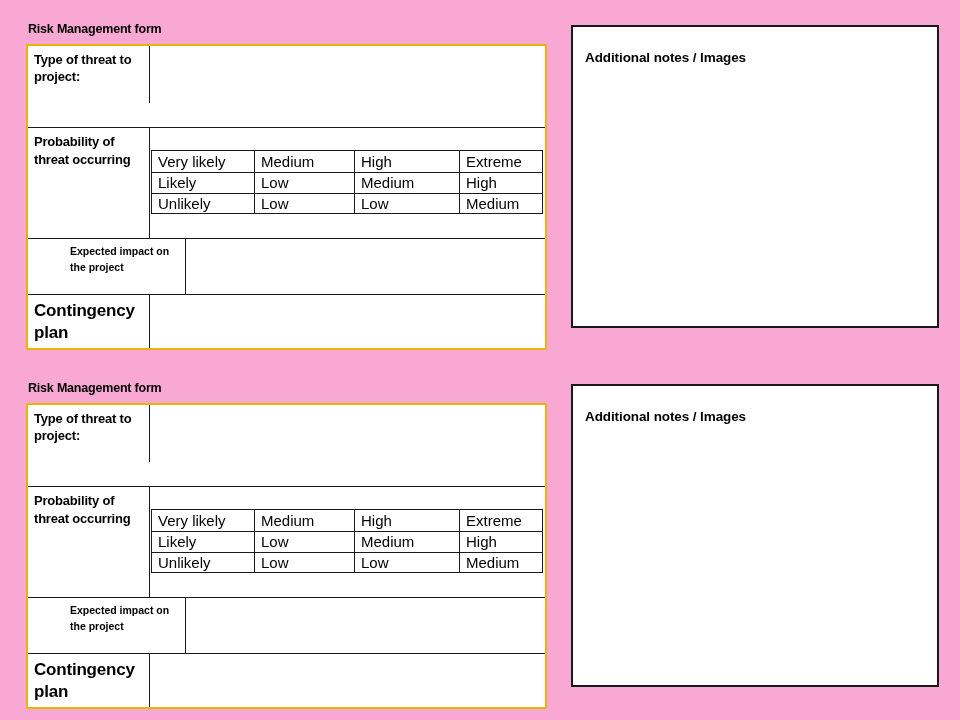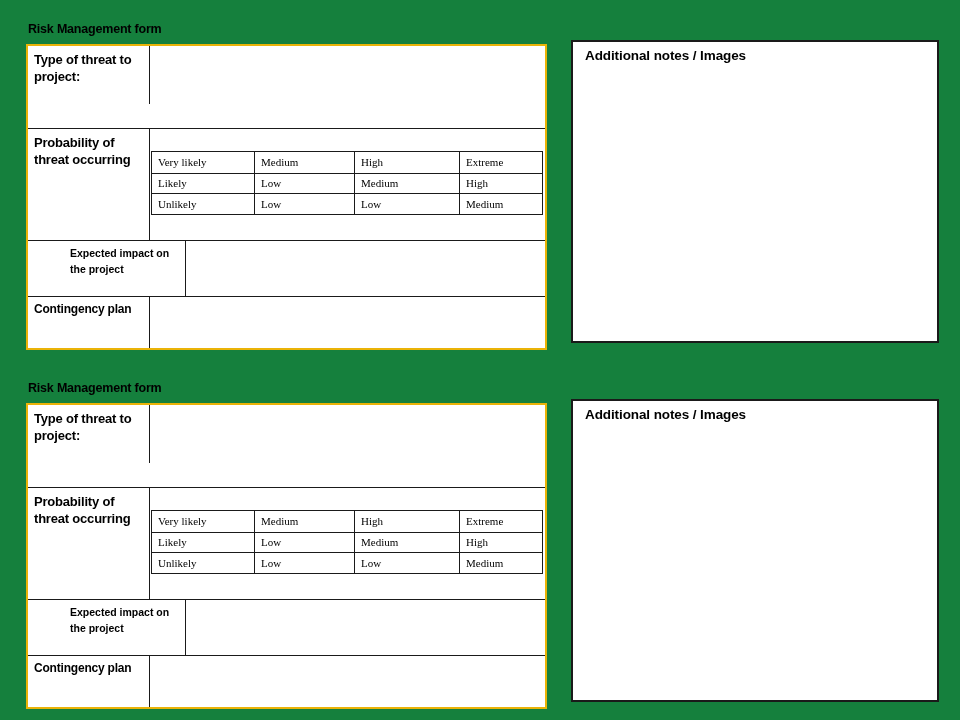--- a/index.html
+++ b/index.html
@@ -6,21 +6,21 @@
     margin: 0;
     padding: 0;
     background: #ffffff;
     font-family: "Liberation Sans", sans-serif;
     color: #000000;
   }
   #page {
     position: relative;
     width: 960px;
     height: 720px;
-    background: #15803d;
+    background: #f9a8d4;
     overflow: hidden;
   }
   .form-section {
     position: absolute;
     left: 0;
     width: 960px;
     height: 330px;
   }
   .form-title {
     position: absolute;
@@ -56,21 +56,21 @@
   .trow.r4 { flex: 1; }
   .label-cell {
     width: 122px;
     box-sizing: border-box;
     border-right: 1.5px solid #1a1a1a;
     padding: 5px 5px 4px 6px;
     font-weight: 700;
   }
   .r1 .label-cell, .r2 .label-cell { font-size: 13px; line-height: 1.32; letter-spacing: -0.2px; }
   .r3 .label-cell { font-size: 10.5px; line-height: 1.5; }
-  .r4 .label-cell { font-size: 12px; line-height: 1.3; letter-spacing: -0.2px; }
+  .r4 .label-cell { font-size: 17px; line-height: 1.3; letter-spacing: -0.2px; }
   .value-cell {
     flex: 1;
     position: relative;
     background: #ffffff;
   }
   .matrix {
     position: absolute;
     left: 1px;
     right: 2px;
     top: 22px;
@@ -78,39 +78,38 @@
     box-sizing: border-box;
     border: 1px solid #1a1a1a;
     display: grid;
     grid-template-columns: 102px 100px 105px 1fr;
     grid-template-rows: repeat(3, 1fr);
   }
   .mcell {
     box-sizing: border-box;
     border-left: 1px solid #1a1a1a;
     border-top: 1px solid #1a1a1a;
-    font-size: 11px;
+    font-size: 15px;
     display: flex;
     align-items: center;
     padding: 0 6px;
     overflow: hidden;
     white-space: nowrap;
-    font-family: Liberation Serif, serif;
   }
   .mcell:nth-child(4n+1) { border-left: none; }
   .mcell:nth-child(-n+4) { border-top: none; }
   .notes-box {
     position: absolute;
     left: 571px;
-    top: 18px;
+    top: 3px;
     width: 368px;
     height: 303px;
     box-sizing: border-box;
     border: 2px solid #1a1a1a;
-    padding: 6px 12px;
+    padding: 23px 12px;
     background: #ffffff;
   }
   .notes-title {
     font-size: 13.5px;
     font-weight: 700;
     letter-spacing: -0.1px;
   }
 </style>
 </head>
 <body>

